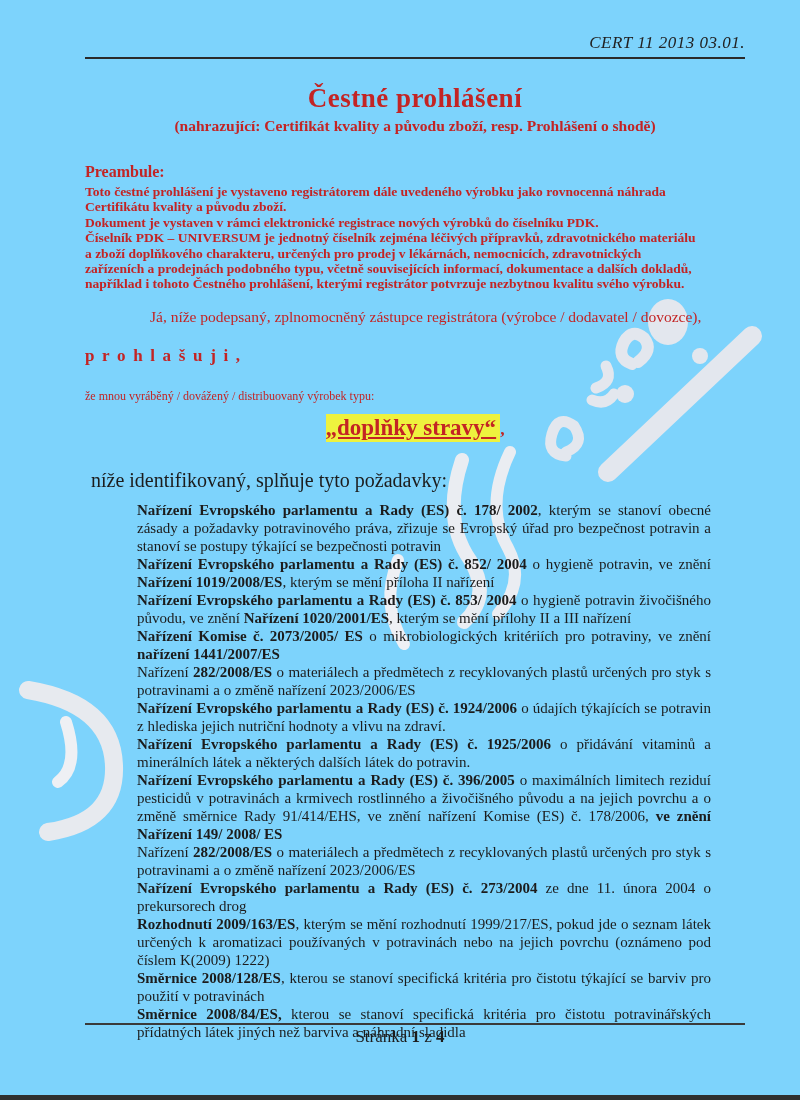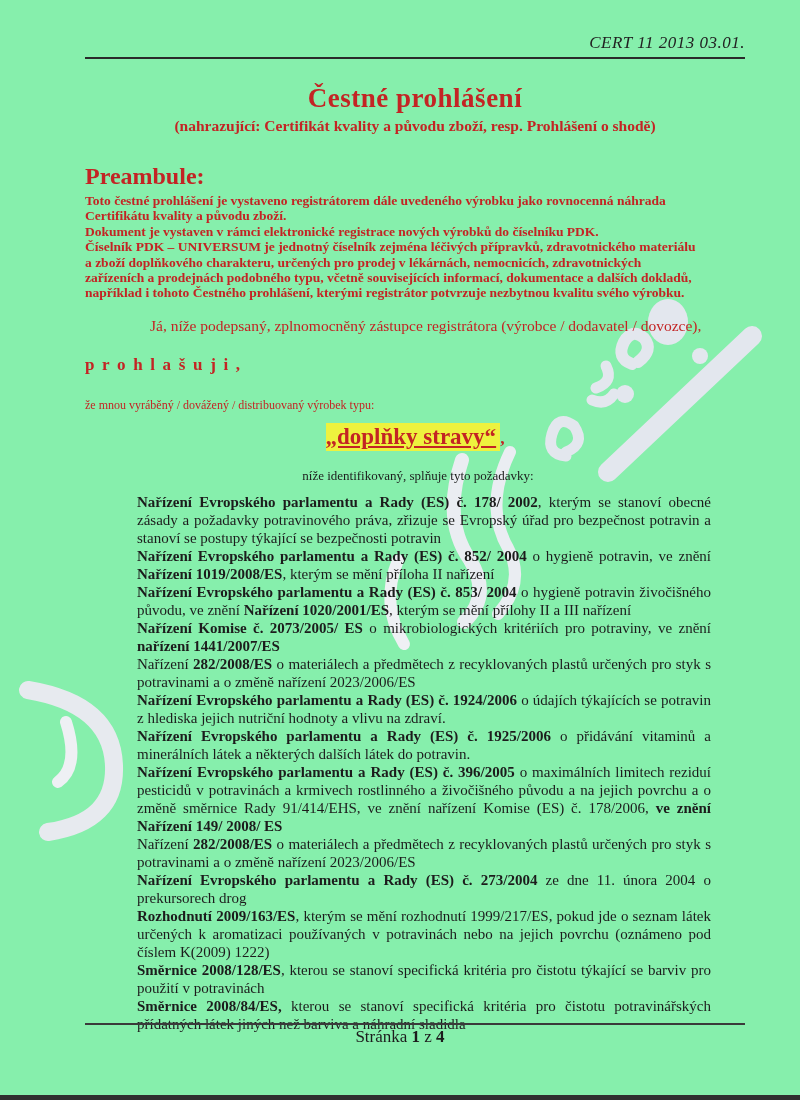--- a/index.html
+++ b/index.html
@@ -1,54 +1,54 @@
 <!DOCTYPE html>
 <html><head>
 <meta charset="utf-8">
 <style>
   html,body{margin:0;padding:0;background:#ffffff;}
   .page{
     position:relative; width:800px; height:1100px; margin:0 auto;
-    background:#86efac; overflow:hidden;
+    background:#7dd3fc; overflow:hidden;
     font-family:"Liberation Serif","DejaVu Serif",serif;
     color:#1c1c1c;
   }
   .watermark{position:absolute; left:0; top:0; z-index:0; pointer-events:none;}
   .content{position:relative; z-index:1; padding:33px 55px 0 85px;}
   .doc-header{text-align:right;}
   .doc-code{font-style:italic; font-size:17px; color:#222; letter-spacing:0.5px;}
   .header-rule{margin-top:4px; height:2px; background:#2a2a2a;}
   .title{
     margin:24px 0 0 0; text-align:center; color:#c32424;
     font-size:27px; font-weight:bold; letter-spacing:0.5px;
   }
   .subtitle{
     margin-top:3px; text-align:center; color:#c32424;
     font-size:15.5px; font-weight:bold;
   }
   .preambule-heading{
-    margin-top:28px; color:#c32424; font-size:24px; font-weight:bold;
+    margin-top:28px; color:#c32424; font-size:16px; font-weight:bold;
   }
   .preambule-body{margin-top:3px; color:#c32424; font-size:13.5px; font-weight:bold; line-height:15.4px;}
   .preambule-body div{white-space:nowrap;}
   .intro{
     margin:16px 0 0 0; padding-left:65px; color:#c32424; font-size:15.5px;
   }
   .verb{
     margin:20px 0 0 0; color:#c32424;
     font-size:17px; font-weight:bold; letter-spacing:0.45em;
   }
   .product-line{margin:23px 0 0 0; color:#c32424; font-size:12px;}
   .product-highlight-line{margin:11px 0 0 0; text-align:center;}
   .hl{
     background:#eef23e; color:#c32424; font-size:23px; font-weight:bold;
     text-decoration:underline; padding:1px 4px 2px 0;
   }
   .hl-suffix{color:#c32424; font-size:17.5px; font-weight:bold; text-decoration:underline;}
-  .req-intro{margin:18px 0 0 6px; font-size:13px; color:#1c1c1c;text-align:center;}
+  .req-intro{margin:28px 0 0 6px; font-size:20px; color:#1c1c1c;}
   .regs{margin:9px 0 0 52px; width:574px;}
   .reg-item{
     margin:0; font-size:15px; line-height:18px; text-align:justify; color:#1c1c1c;
   }
   .b{font-weight:bold;}
   .footer-rule{position:absolute; z-index:1; top:1023px; left:85px; width:660px; height:2px; background:#3a3a3a;}
   .footer{
     position:absolute; z-index:1; top:1027px; left:0; width:100%;
     text-align:center; font-size:17px; color:#1c1c1c;
     font-family:"Liberation Serif","DejaVu Serif",serif;

